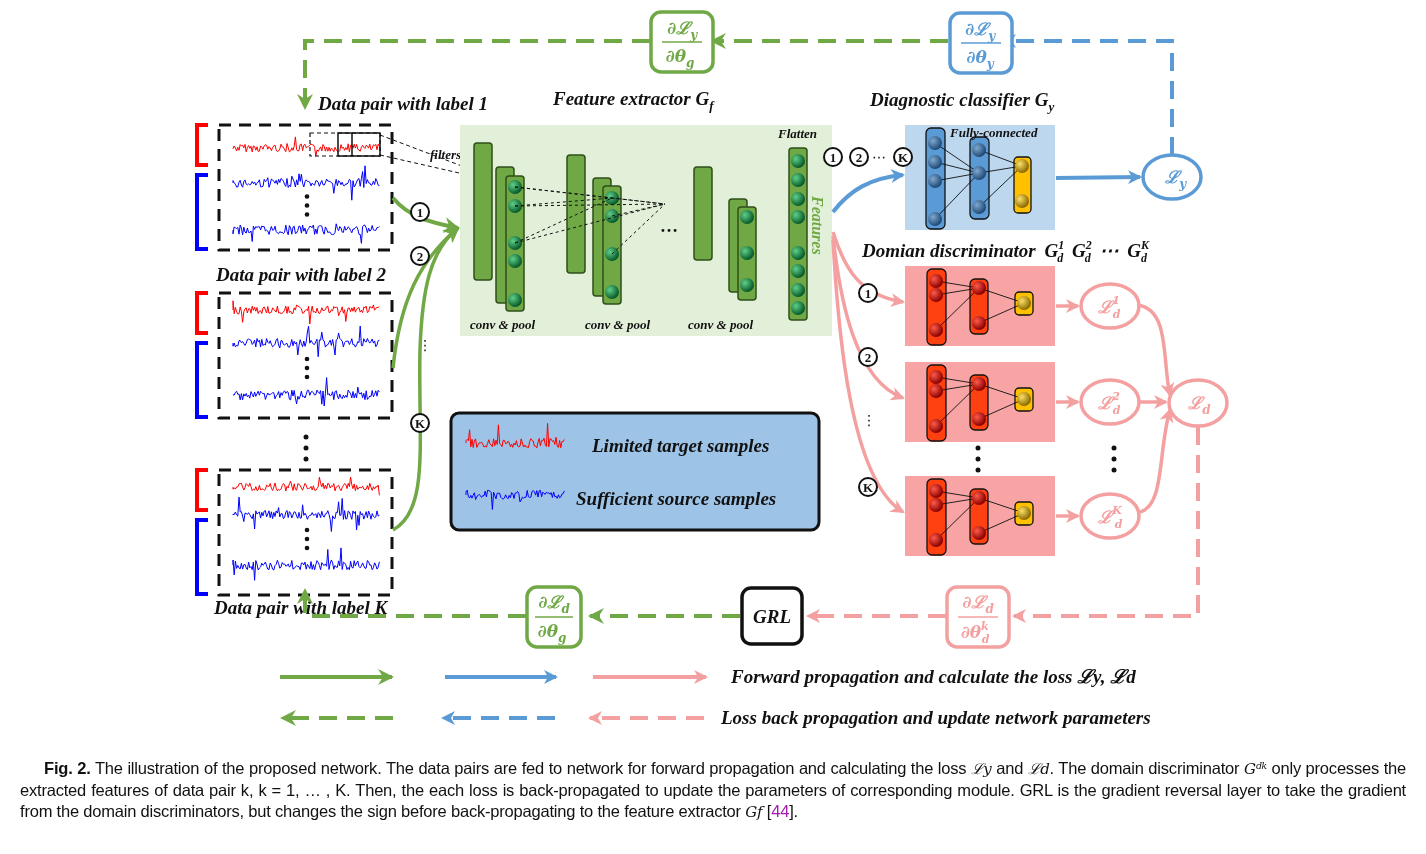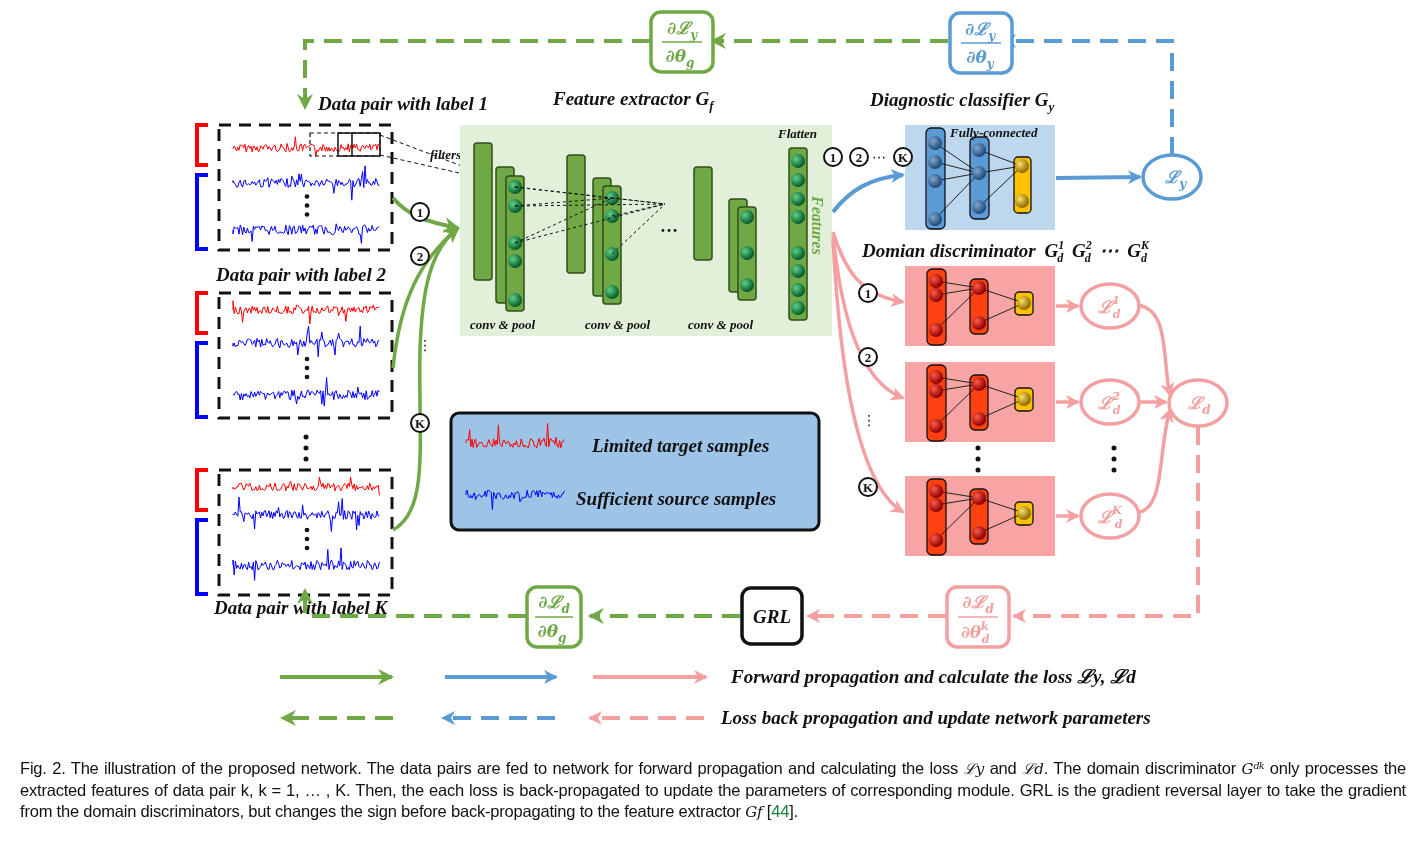--- a/index.html
+++ b/index.html
@@ -7,22 +7,22 @@
   #diagram { position: absolute; left: 0; top: 0; width: 1426px; height: 740px; }
   .lbl { font-family: "Liberation Serif", serif; font-weight: bold; font-style: italic; fill: #111; }
   .lbl-sm { font-family: "Liberation Serif", serif; font-weight: bold; font-style: italic; fill: #111; font-size: 13px; }
   .math { font-family: "DejaVu Serif", serif; font-style: italic; font-weight: bold; }
   .legend-txt { font-family: "Liberation Serif", serif; font-style: italic; font-weight: bold; font-size: 19px; fill: #111; }
   #caption {
     position: absolute; left: 20px; top: 758px; width: 1386px;
     font-family: "Liberation Sans", sans-serif; font-size: 16.5px; line-height: 21px; color: #111;
     text-align: justify; letter-spacing: -0.2px;
   }
-  #caption b { font-weight: normal; }
-  #caption .ref { color: #15803d; }
+  #caption b { font-weight: bold; margin-left: 24px; }
+  #caption .ref { color: #a21caf; }
   #caption i { font-family: "DejaVu Serif", serif; font-size: 15px; }
 </style>
 </head>
 <body>
 
 <svg id="diagram" viewBox="0 0 1426 740" xmlns="http://www.w3.org/2000/svg">
   <defs>
     <radialGradient id="gGreen" cx="35%" cy="35%" r="65%">
         <stop offset="0%" stop-color="#5fd08a"></stop>
         <stop offset="100%" stop-color="#075a28"></stop>

